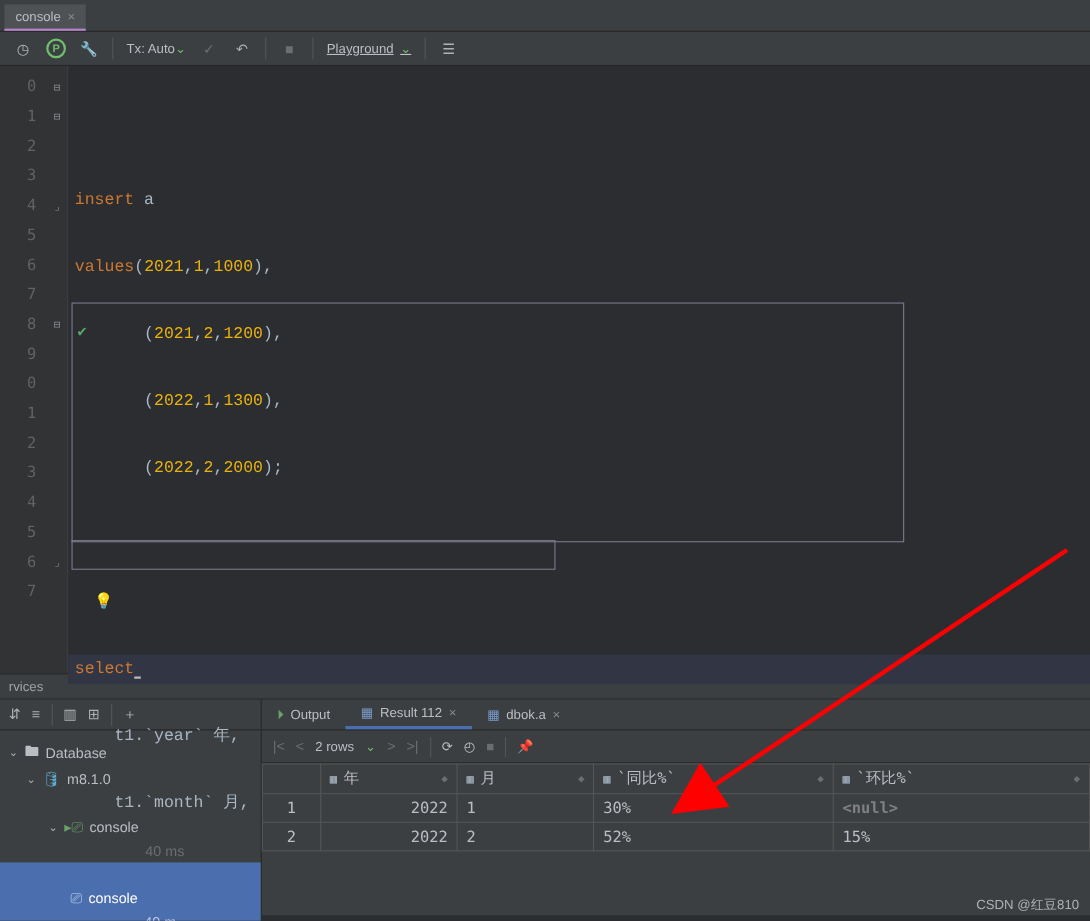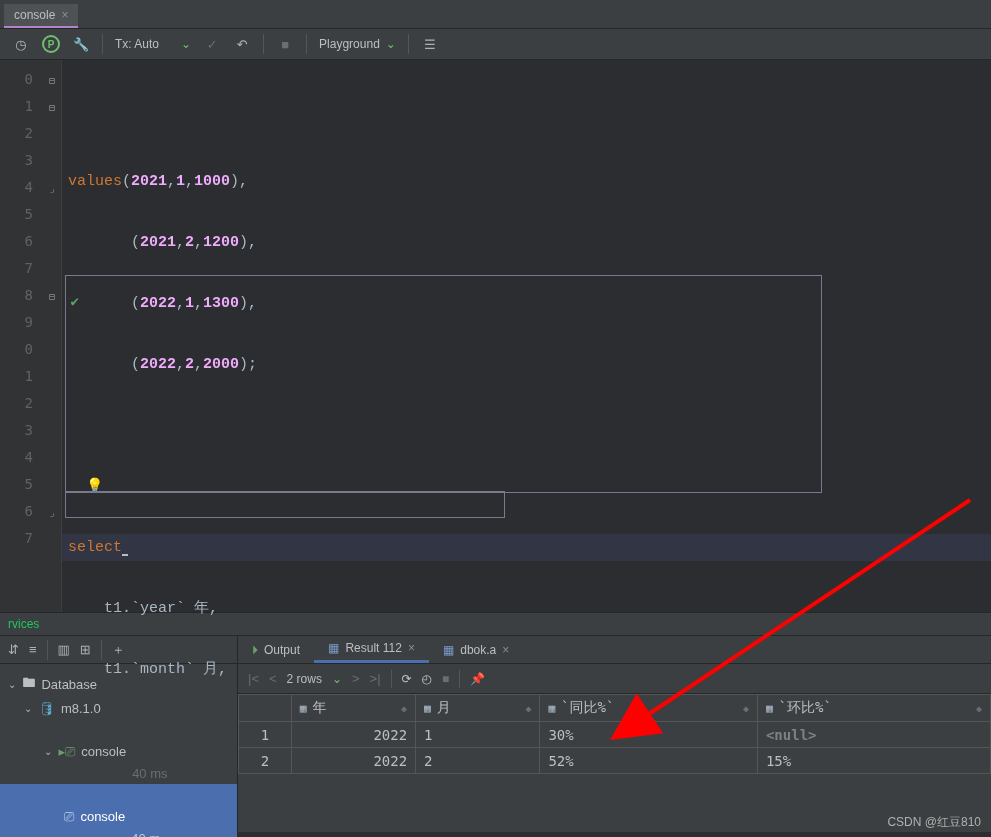--- a/index.html
+++ b/index.html
@@ -48,28 +48,29 @@
   .tb-icon {
     width: 18px;
     height: 18px;
     display:flex;align-items:center;justify-content:center;
     color: #aeb0b2;
     cursor:pointer;
   }
   .tb-sep { width: 1px; height: 20px; background:#555; }
   .tx {
     color: #bcbec4;
-    display:flex; align-items:center; gap:22px;
+    display:flex; align-items:center; gap:0;
     font-size:12px;
   }
   .chev-down { color:#6fbf6d; }
   .playground {
     display:flex; align-items:flex-end; gap:6px;
     color:#bcbec4;
     font-size:12px;
+    text-decoration:underline;
   }
 
   
   .editor-wrap {
     display:flex;
     height: 552px;
     background:#2b2d30;
   }
   .gutter {
     width: 62px;
@@ -111,21 +112,21 @@
     white-space: pre;
     position: relative;
   }
   .cline {
     height:27px;
     line-height:27px;
     padding-left:6px;
   }
   .kw { color:#cc7832; }
   .ident { color:#a8b7c5; }
-  .num { color:#f0abfc;font-weight:bold; }
+  .num { color:#eab308; }
   .punct { color:#a8b7c5;}
   .sel-hl {
     background:#323544;
   }
   .bulb {
     color:#f1c232;
     font-size:14px;
   }
   .fold {
     color:#8a8d91;
@@ -140,21 +141,21 @@
     display:inline-block;
     width:6px;
     border-bottom:2px solid #bbbbbb;
     height:18px;
     vertical-align:text-bottom;
   }
 
   
   .services-label {
     background:#3c3f41;
-    color:#22c55e;
+    color:#a3a3a3;
     padding:4px 8px;
     border-top:1px solid #272727;
     border-bottom:1px solid #272727;
     font-size:12px;
   }
 
   
   .bottom {
     display:flex;
     height: 196px;
@@ -334,20 +335,21 @@
     <div class="gline"><span>4</span></div>
     <div class="gline"><span>5</span></div>
     <div class="gline"><span>6</span><span class="guttermark fold">⌟</span></div>
     <div class="gline"><span>7</span></div>
   </div>
   <div class="code">
     
     <div class="sel-box" style="top:215px;left:3px;width:757px;height:218px;"></div>
     <div class="sel-box" style="top:431px;left:3px;width:440px;height:27px;"></div>
 
+    <div class="cline"><span class="kw">insert</span><span class="ident"> a</span></div>
     <div class="cline"><span class="kw">values</span><span class="punct">(</span><span class="num">2021</span><span class="punct">,</span><span class="num">1</span><span class="punct">,</span><span class="num">1000</span><span class="punct">),</span></div>
     <div class="cline"><span class="punct">       (</span><span class="num">2021</span><span class="punct">,</span><span class="num">2</span><span class="punct">,</span><span class="num">1200</span><span class="punct">),</span></div>
     <div class="cline"><span class="punct">       (</span><span class="num">2022</span><span class="punct">,</span><span class="num">1</span><span class="punct">,</span><span class="num">1300</span><span class="punct">),</span></div>
     <div class="cline"><span class="punct">       (</span><span class="num">2022</span><span class="punct">,</span><span class="num">2</span><span class="punct">,</span><span class="num">2000</span><span class="punct">);</span></div>
     <div class="cline"></div>
     <div class="cline">  <span class="bulb">💡</span></div>
     <div class="cline sel-hl"><span class="kw">select</span><span class="cursor-caret"></span></div>
     <div class="cline"><span class="ident">    t1.`year` 年,</span></div>
     <div class="cline"><span class="ident">    t1.`month` 月,</span></div>
     

